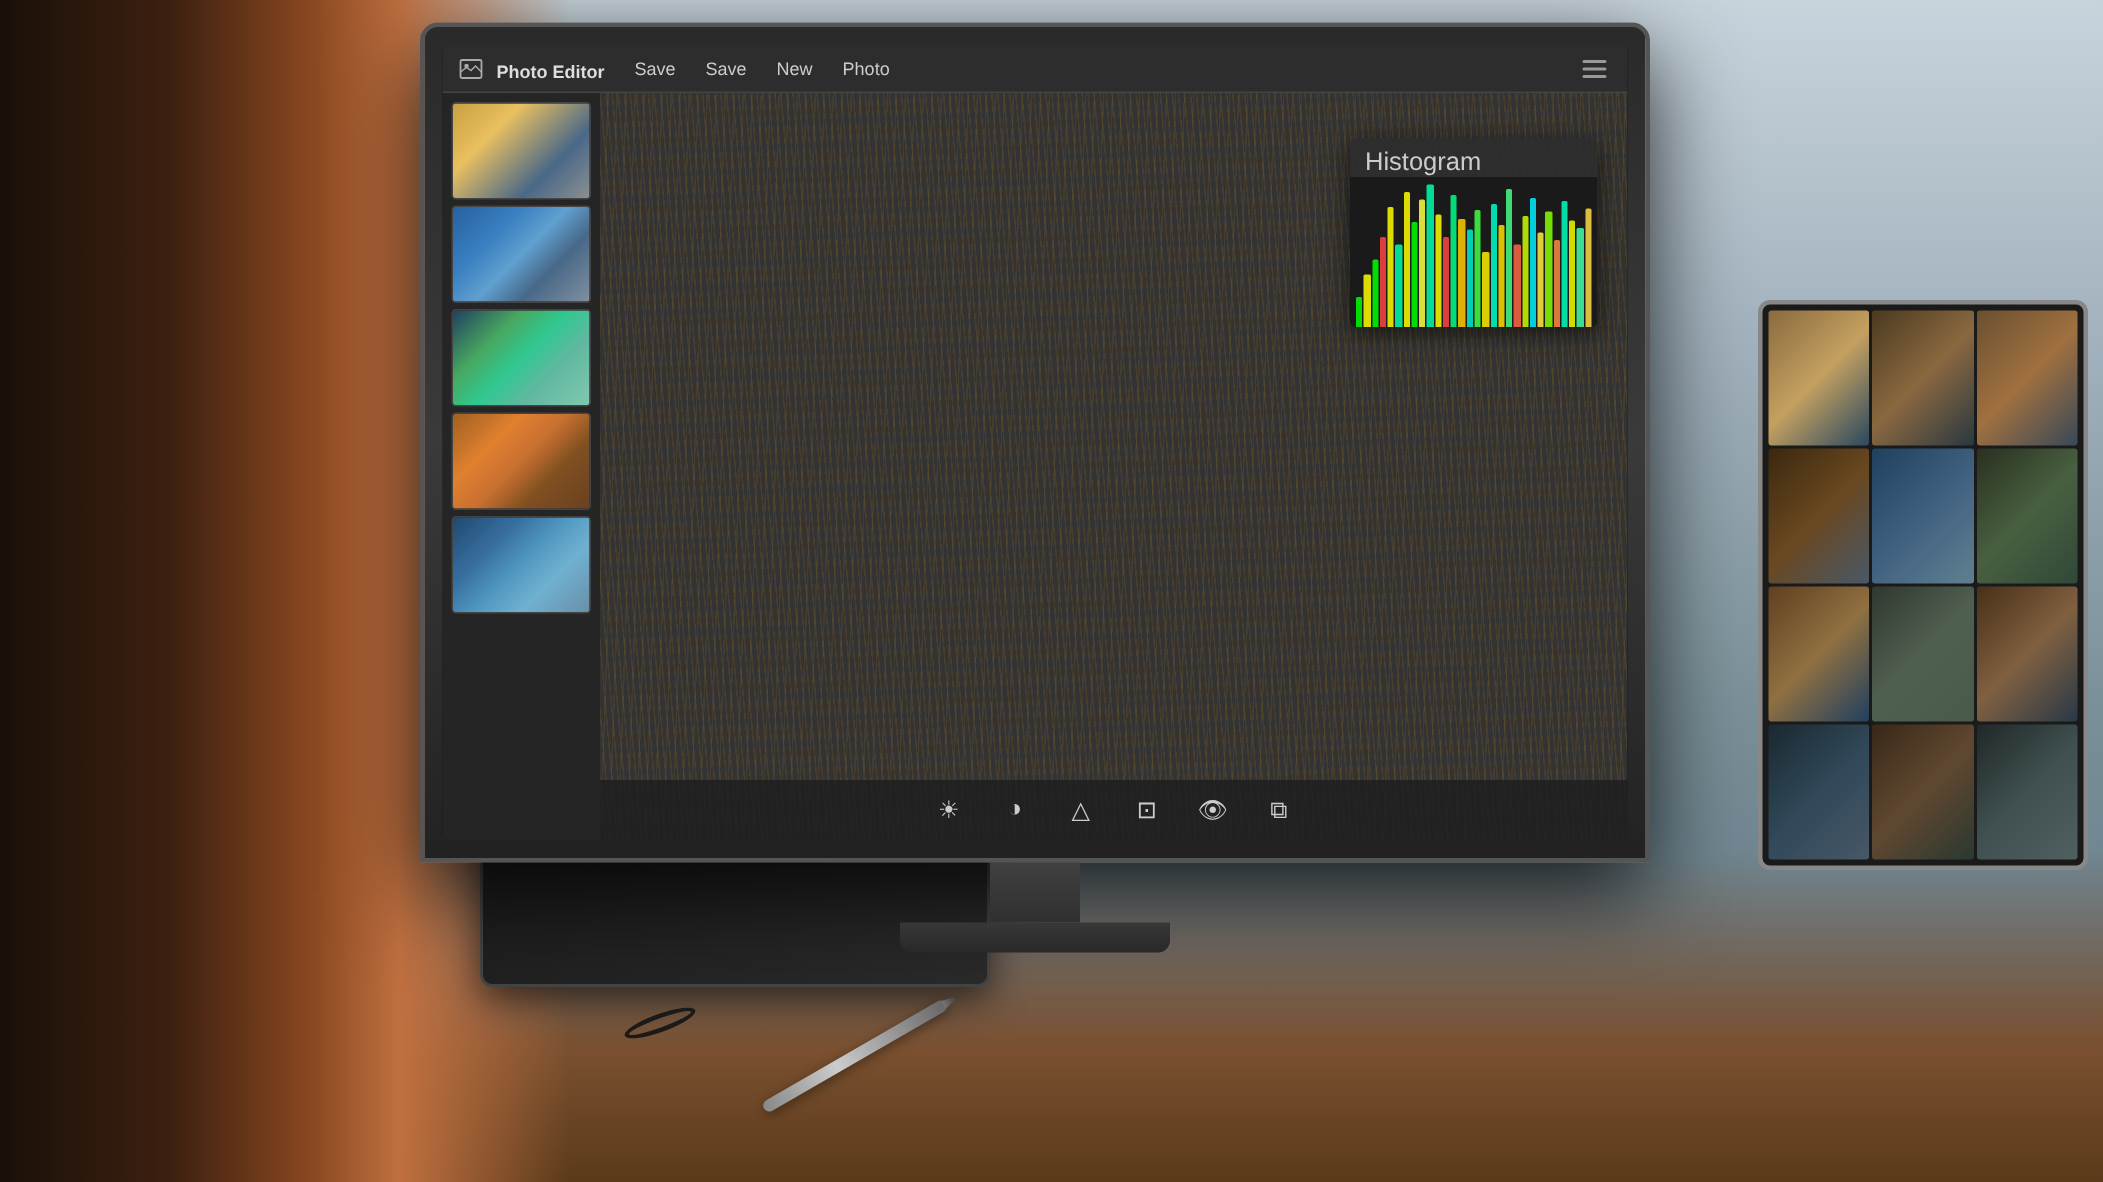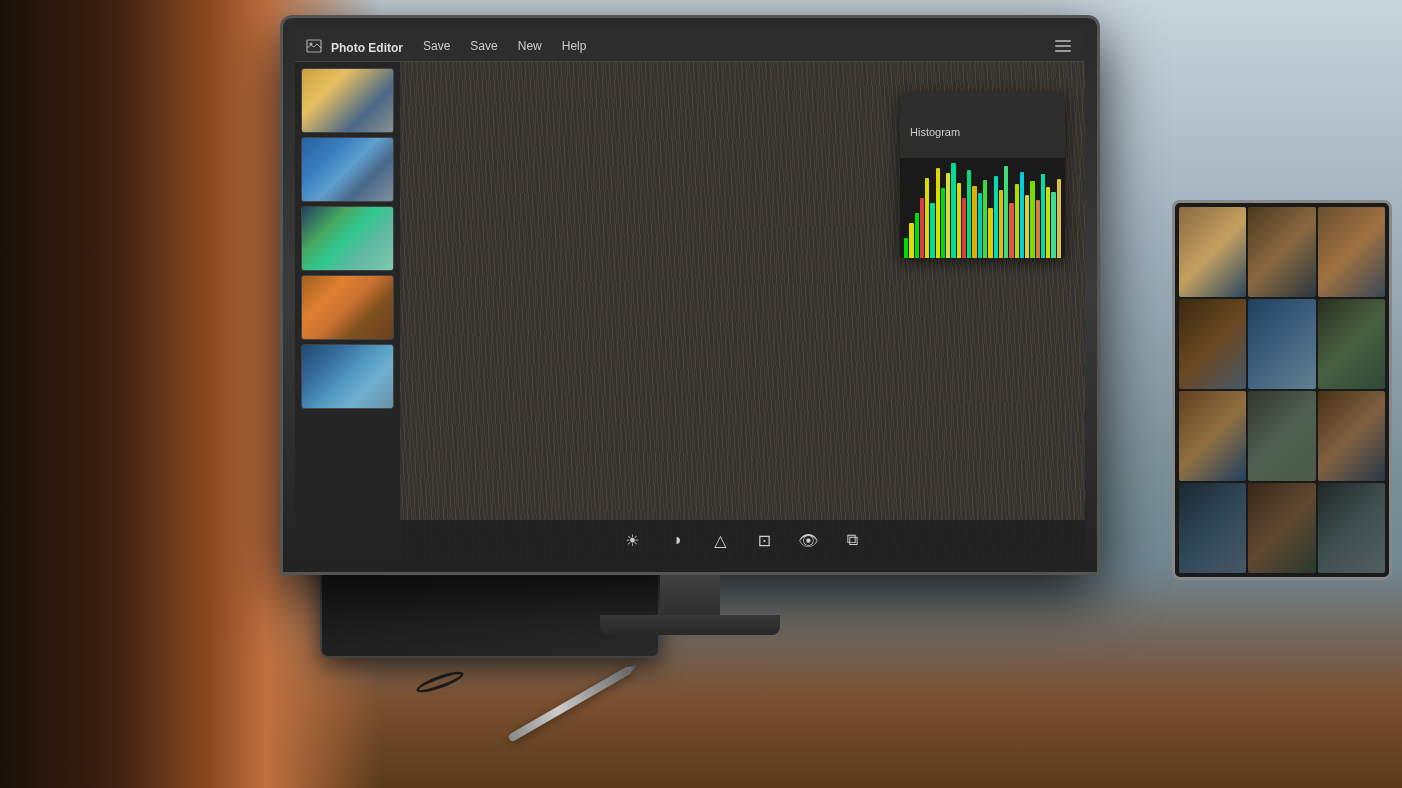--- a/index.html
+++ b/index.html
@@ -308,25 +308,24 @@
       right: 20px;
       top: 30px;
       width: 165px;
       background: rgba(45, 45, 45, 0.95);
       border-radius: 4px;
       overflow: hidden;
       box-shadow: 0 4px 16px rgba(0,0,0,0.6);
     }
 
     .histogram-title {
-      font-size: 11px;
+      font-size: 17px;
       color: #ccc;
-      padding: 6px 10px 20px;
+      padding: 6px 10px 0;
       font-weight: 500;
-      margin-top: 28px;
     }
 
     .histogram-chart {
       height: 100px;
       background: #1a1a1a;
       position: relative;
       display: flex;
       align-items: flex-end;
       padding: 4px 4px 0;
       gap: 1px;
@@ -441,21 +440,21 @@
             <svg viewBox="0 0 16 16" fill="none">
               <rect x="1" y="2" width="14" height="12" rx="1" stroke="#aaa" stroke-width="1.2"></rect>
               <circle cx="5" cy="6" r="1.5" fill="#aaa"></circle>
               <path d="M1 10 L5 7 L8 9 L11 6 L15 10" stroke="#aaa" stroke-width="1" fill="none"></path>
             </svg>
           </div>
           <span class="app-title">Photo Editor</span>
           <div class="menu-item">Save</div>
           <div class="menu-item">Save</div>
           <div class="menu-item">New</div>
-          <div class="menu-item">Help</div>
+          <div class="menu-item">Photo</div>
         </div>
         <div class="menu-bar-right">
           <div class="hamburger-icon">
             <div class="hamburger-line"></div>
             <div class="hamburger-line"></div>
             <div class="hamburger-line"></div>
           </div>
         </div>
       </div>
 

